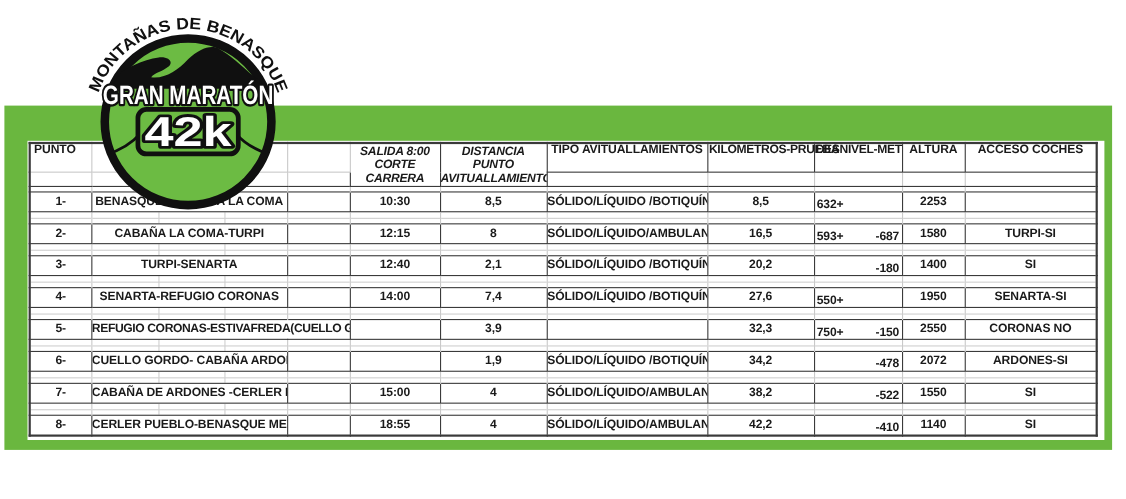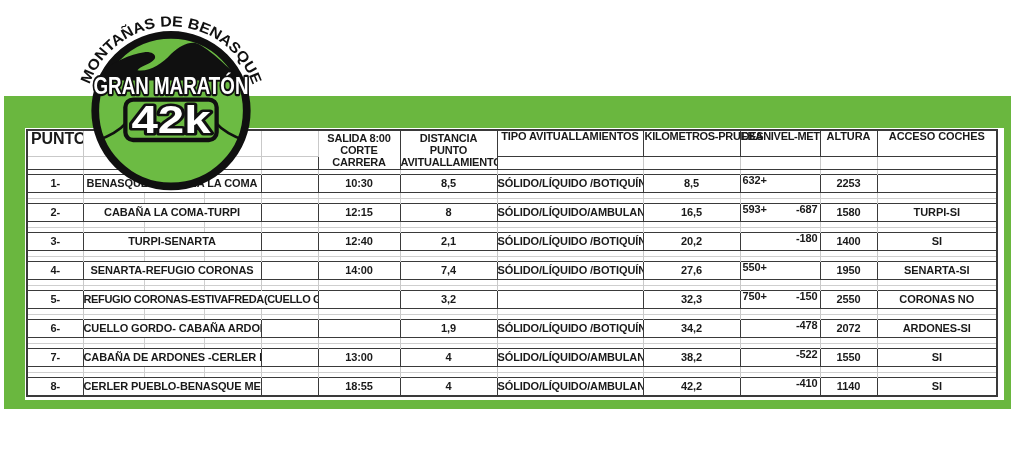--- a/index.html
+++ b/index.html
@@ -14,36 +14,36 @@
   .table-wrap{position:absolute;left:25px;top:128px;background:#ffffff;padding:1px 6px 3px 1px;}
   table.aid{border-collapse:collapse;table-layout:fixed;width:970px;background:#fff;border:2px solid #3a3a3a;}
   table.aid td{padding:0;margin:0;font-weight:bold;color:#1a1a1a;font-size:11px;line-height:1;
     overflow:hidden;vertical-align:middle;letter-spacing:-0.1px;}
   
   tr.h1 td{height:25px;vertical-align:top;}
   tr.h2 td{height:12px;}
   tr.sp0 td{height:4px;}
   td.hd{border:1px solid #3a3a3a;text-align:center;font-size:10.5px;padding-top:3px;}
   td.hd.two{vertical-align:middle;padding-top:0;}
-  td.hd.two div{line-height:12px;text-align:center;letter-spacing:-0.2px;}
+  td.hd.two div{line-height:12px;text-align:center;letter-spacing:-0.2px;font-style:italic;}
   td.hl{border:1px solid #c9c9c9;vertical-align:top;}
-  #hd-punto{text-align:left;padding-left:3px;font-size:16px;}
+  #hd-punto{text-align:left;padding-left:3px;font-size:11px;}
   #hd-km{text-align:left;white-space:nowrap;overflow:visible;padding-left:1px;letter-spacing:-0.3px;}
   #hd-desn{text-align:left;white-space:nowrap;overflow:hidden;padding-left:1px;letter-spacing:-0.3px;}
   tr.h2 td.hb{border-left:1px solid #c9c9c9;border-right:1px solid #c9c9c9;border-bottom:1px solid #3a3a3a;}
   tr.h2 td.dr{border-right:1px solid #3a3a3a;}
   tr.sp0 td{border-left:1px solid #c9c9c9;border-right:1px solid #c9c9c9;}
   
   tr.data td{height:17px;border:1px solid #3a3a3a;text-align:center;white-space:nowrap;}
   td.c-num{text-align:right;padding-right:3px;}
   td.c-name{text-align:left;padding-left:3px;letter-spacing:-0.2px;}
   td.c-name.clip{letter-spacing:-0.35px;}
   td.c-tipo{letter-spacing:-0.35px;}
   td.c-desn{padding:0;}
-  .desn{display:flex;justify-content:space-between;align-items:flex-start;padding:0 2px;height:100%;}
+  .desn{display:flex;justify-content:space-between;align-items:flex-end;padding:0 2px;height:100%;}
   
   tr.spacer td{height:10px;}
   tr.spacer td.sp{border-left:1px solid #c9c9c9;border-right:1px solid #c9c9c9;
     background-image:linear-gradient(#cfcfcf,#cfcfcf);
     background-size:100% 1px;background-position:0 5px;background-repeat:no-repeat;}
   tr.spacer td.sp-name{
     background-image:linear-gradient(#cfcfcf,#cfcfcf),linear-gradient(#cfcfcf,#cfcfcf),linear-gradient(#cfcfcf,#cfcfcf);
     background-size:100% 1px,1px 100%,1px 100%;
     background-position:0 5px,60px 0,120px 0;background-repeat:no-repeat;}
   
@@ -225,21 +225,21 @@
           <td class="sp"></td>
           <td class="sp"></td>
           <td class="sp"></td>
           <td class="sp"></td>
           <td class="sp"></td>
         </tr>
         <tr class="data">
           <td class="c-num">5-</td>
           <td class="c-name clip" colspan="2">REFUGIO CORONAS-ESTIVAFREDA(CUELLO GORDO)</td>
           <td class="c-salida"></td>
-          <td class="c-dist">3,2</td>
+          <td class="c-dist">3,9</td>
           <td class="c-tipo"></td>
           <td class="c-km">32,3</td>
           <td class="c-desn">
             <div class="desn">
               <span>750+</span>
               <span>-150</span>
             </div>
           </td>
           <td class="c-alt">2550</td>
           <td class="c-acc">CORONAS NO</td>
@@ -282,21 +282,21 @@
           <td class="sp"></td>
           <td class="sp"></td>
           <td class="sp"></td>
           <td class="sp"></td>
           <td class="sp"></td>
         </tr>
         <tr class="data">
           <td class="c-num">7-</td>
           <td class="c-name">CABAÑA DE ARDONES -CERLER PUEBLO</td>
           <td class="c-gap"></td>
-          <td class="c-salida">13:00</td>
+          <td class="c-salida">15:00</td>
           <td class="c-dist">4</td>
           <td class="c-tipo">SÓLIDO/LÍQUIDO/AMBULANCIA</td>
           <td class="c-km">38,2</td>
           <td class="c-desn">
             <div class="desn">
               <span></span>
               <span>-522</span>
             </div>
           </td>
           <td class="c-alt">1550</td>

